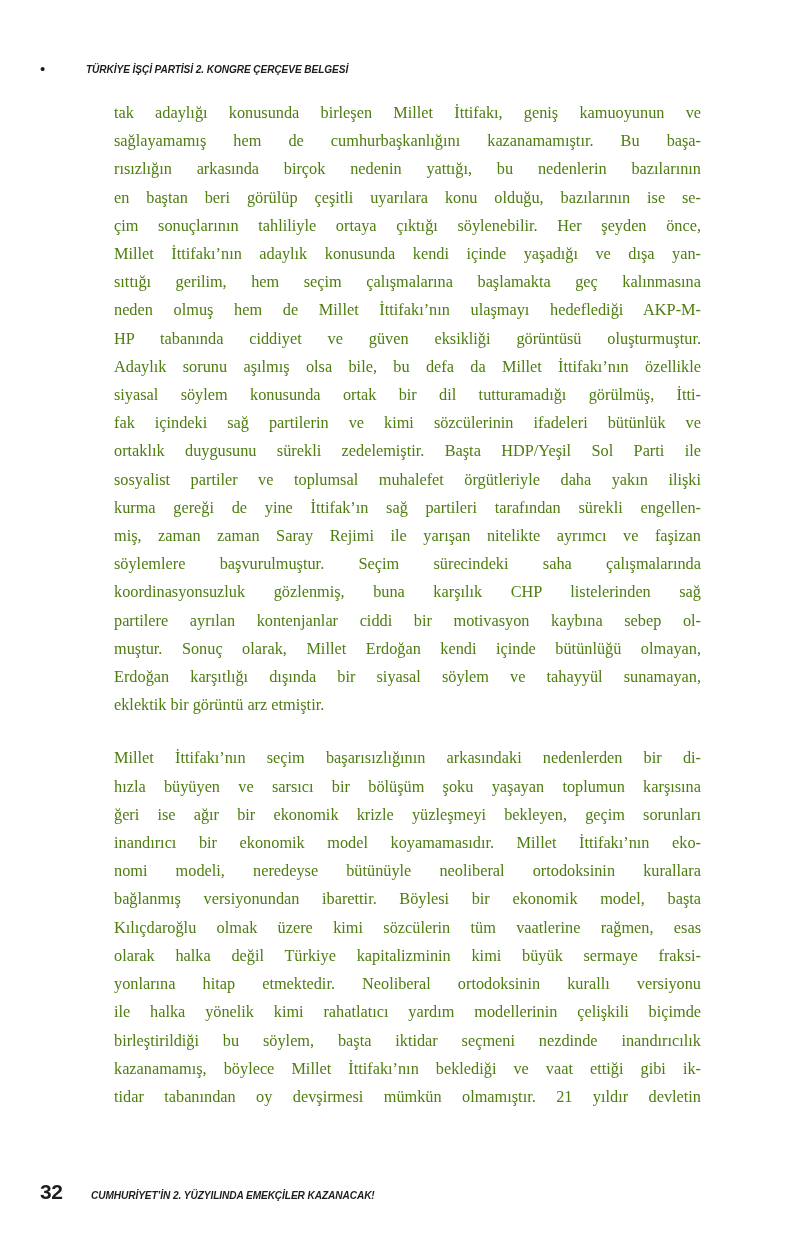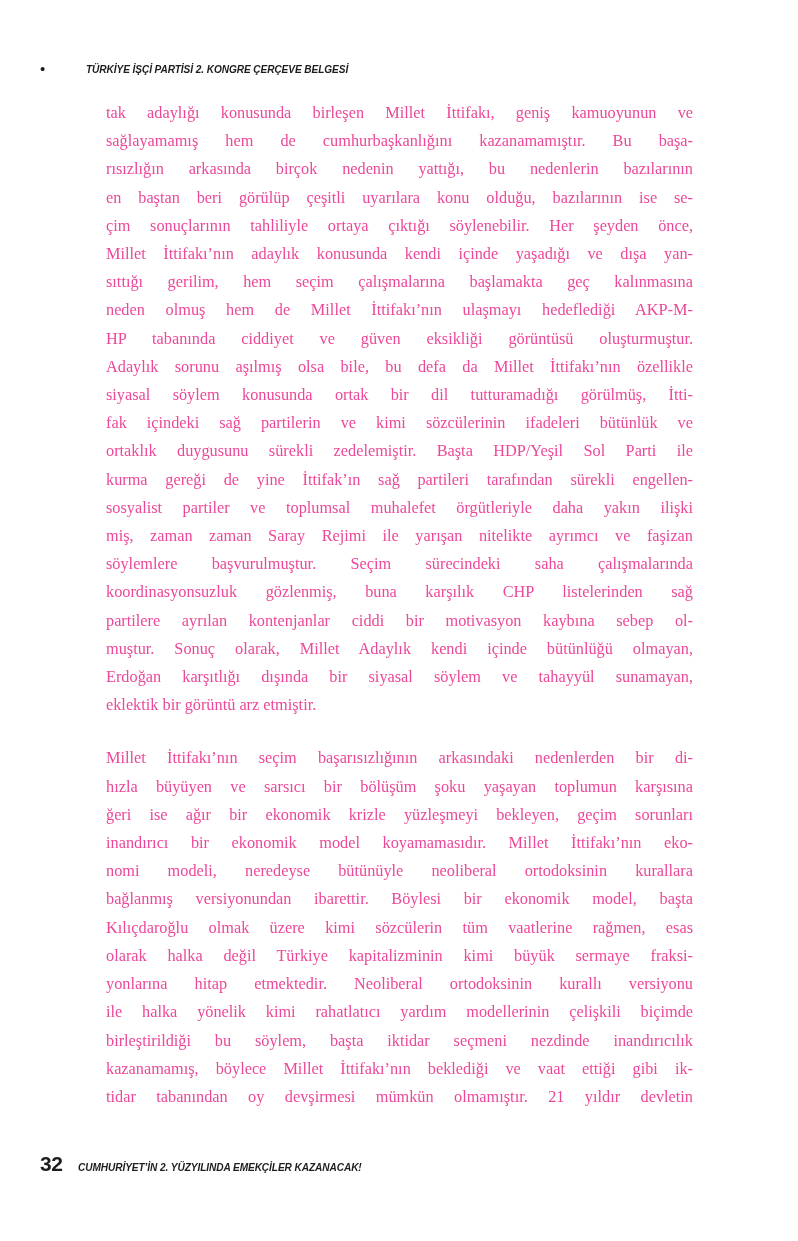--- a/index.html
+++ b/index.html
@@ -45,45 +45,45 @@
     font-size: 11.5px;
     letter-spacing: -0.1px;
     white-space: nowrap;
     color: #1d1d1b;
   }
 
   
   .body-text {
     position: absolute;
     top: 99px;
-    left: 106px;
+    left: 114px;
     width: 587px;
     font-size: 16.3px;
     line-height: 28.2px;
-    color: #ec4899;
+    color: #4d7c0f;
   }
   .para { margin: 0; text-align: justify; }
   .para + .para { margin-top: 25px; }
   .para .line {
     text-align: justify;
     text-align-last: justify;
     white-space: normal;
   }
   
   .para:not(.continues) .line:last-child { text-align-last: left; }
 
   
   .running-footer {
     position: absolute;
-    top: 1152px;
+    top: 1180px;
     left: 40px;
     right: 60px;
     display: flex;
     align-items: baseline;
-    gap: 16px;
+    gap: 29px;
   }
   .page-number {
     font-family: "Liberation Sans", sans-serif;
     font-weight: bold;
     font-size: 21px;
     letter-spacing: -0.5px;
     color: #1d1d1b;
   }
   .footer-slogan {
     display: inline-block;
@@ -116,27 +116,27 @@
         <div class="line">en baştan beri görülüp çeşitli uyarılara konu olduğu, bazılarının ise se-</div>
         <div class="line">çim sonuçlarının tahliliyle ortaya çıktığı söylenebilir. Her şeyden önce,</div>
         <div class="line">Millet İttifakı’nın adaylık konusunda kendi içinde yaşadığı ve dışa yan-</div>
         <div class="line">sıttığı gerilim, hem seçim çalışmalarına başlamakta geç kalınmasına</div>
         <div class="line">neden olmuş hem de Millet İttifakı’nın ulaşmayı hedeflediği AKP-M-</div>
         <div class="line">HP tabanında ciddiyet ve güven eksikliği görüntüsü oluşturmuştur.</div>
         <div class="line">Adaylık sorunu aşılmış olsa bile, bu defa da Millet İttifakı’nın özellikle</div>
         <div class="line">siyasal söylem konusunda ortak bir dil tutturamadığı görülmüş, İtti-</div>
         <div class="line">fak içindeki sağ partilerin ve kimi sözcülerinin ifadeleri bütünlük ve</div>
         <div class="line">ortaklık duygusunu sürekli zedelemiştir. Başta HDP/Yeşil Sol Parti ile</div>
+        <div class="line">sosyalist partiler ve toplumsal muhalefet örgütleriyle daha yakın ilişki</div>
         <div class="line">kurma gereği de yine İttifak’ın sağ partileri tarafından sürekli engellen-</div>
-        <div class="line">sosyalist partiler ve toplumsal muhalefet örgütleriyle daha yakın ilişki</div>
         <div class="line">miş, zaman zaman Saray Rejimi ile yarışan nitelikte ayrımcı ve faşizan</div>
         <div class="line">söylemlere başvurulmuştur. Seçim sürecindeki saha çalışmalarında</div>
         <div class="line">koordinasyonsuzluk gözlenmiş, buna karşılık CHP listelerinden sağ</div>
         <div class="line">partilere ayrılan kontenjanlar ciddi bir motivasyon kaybına sebep ol-</div>
-        <div class="line">muştur. Sonuç olarak, Millet Adaylık kendi içinde bütünlüğü olmayan,</div>
+        <div class="line">muştur. Sonuç olarak, Millet Erdoğan kendi içinde bütünlüğü olmayan,</div>
         <div class="line">Erdoğan karşıtlığı dışında bir siyasal söylem ve tahayyül sunamayan,</div>
         <div class="line">eklektik bir görüntü arz etmiştir.</div>
       </div>
     <div class="para continues">
         <div class="line">Millet İttifakı’nın seçim başarısızlığının arkasındaki nedenlerden bir di-</div>
         <div class="line">hızla büyüyen ve sarsıcı bir bölüşüm şoku yaşayan toplumun karşısına</div>
         <div class="line">ğeri ise ağır bir ekonomik krizle yüzleşmeyi bekleyen, geçim sorunları</div>
         <div class="line">inandırıcı bir ekonomik model koyamamasıdır. Millet İttifakı’nın eko-</div>
         <div class="line">nomi modeli, neredeyse bütünüyle neoliberal ortodoksinin kurallara</div>
         <div class="line">bağlanmış versiyonundan ibarettir. Böylesi bir ekonomik model, başta</div>

